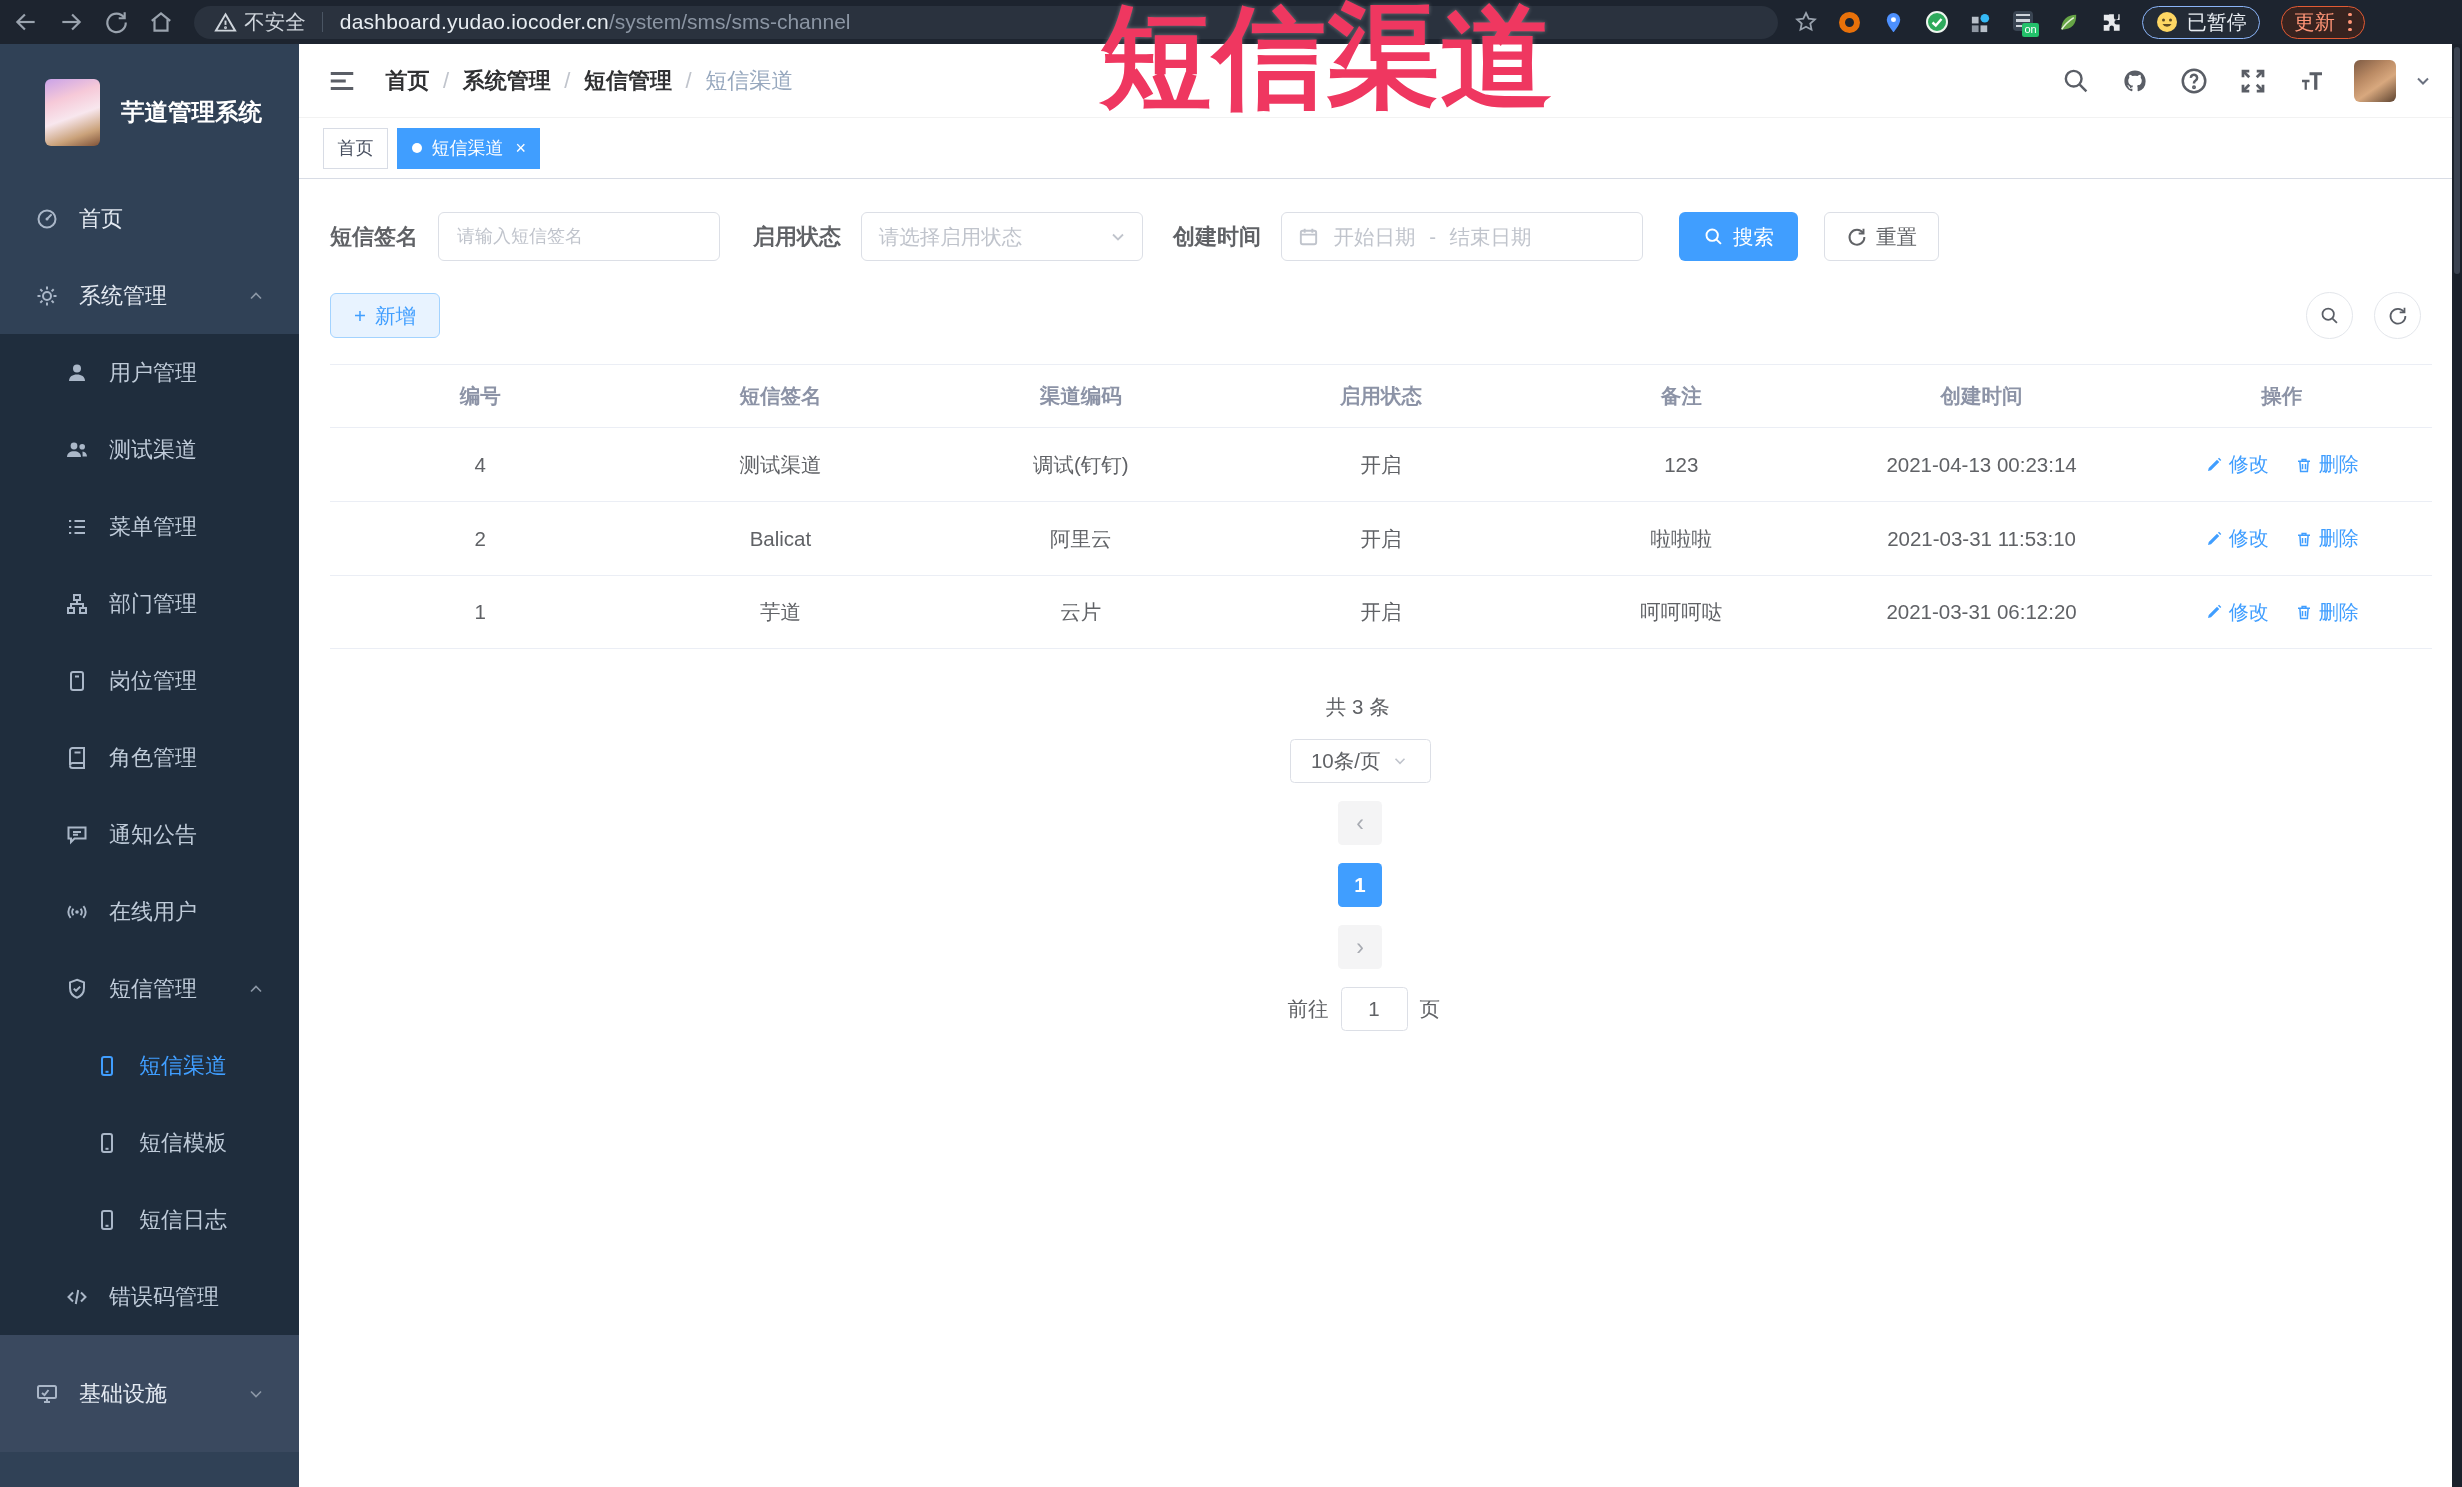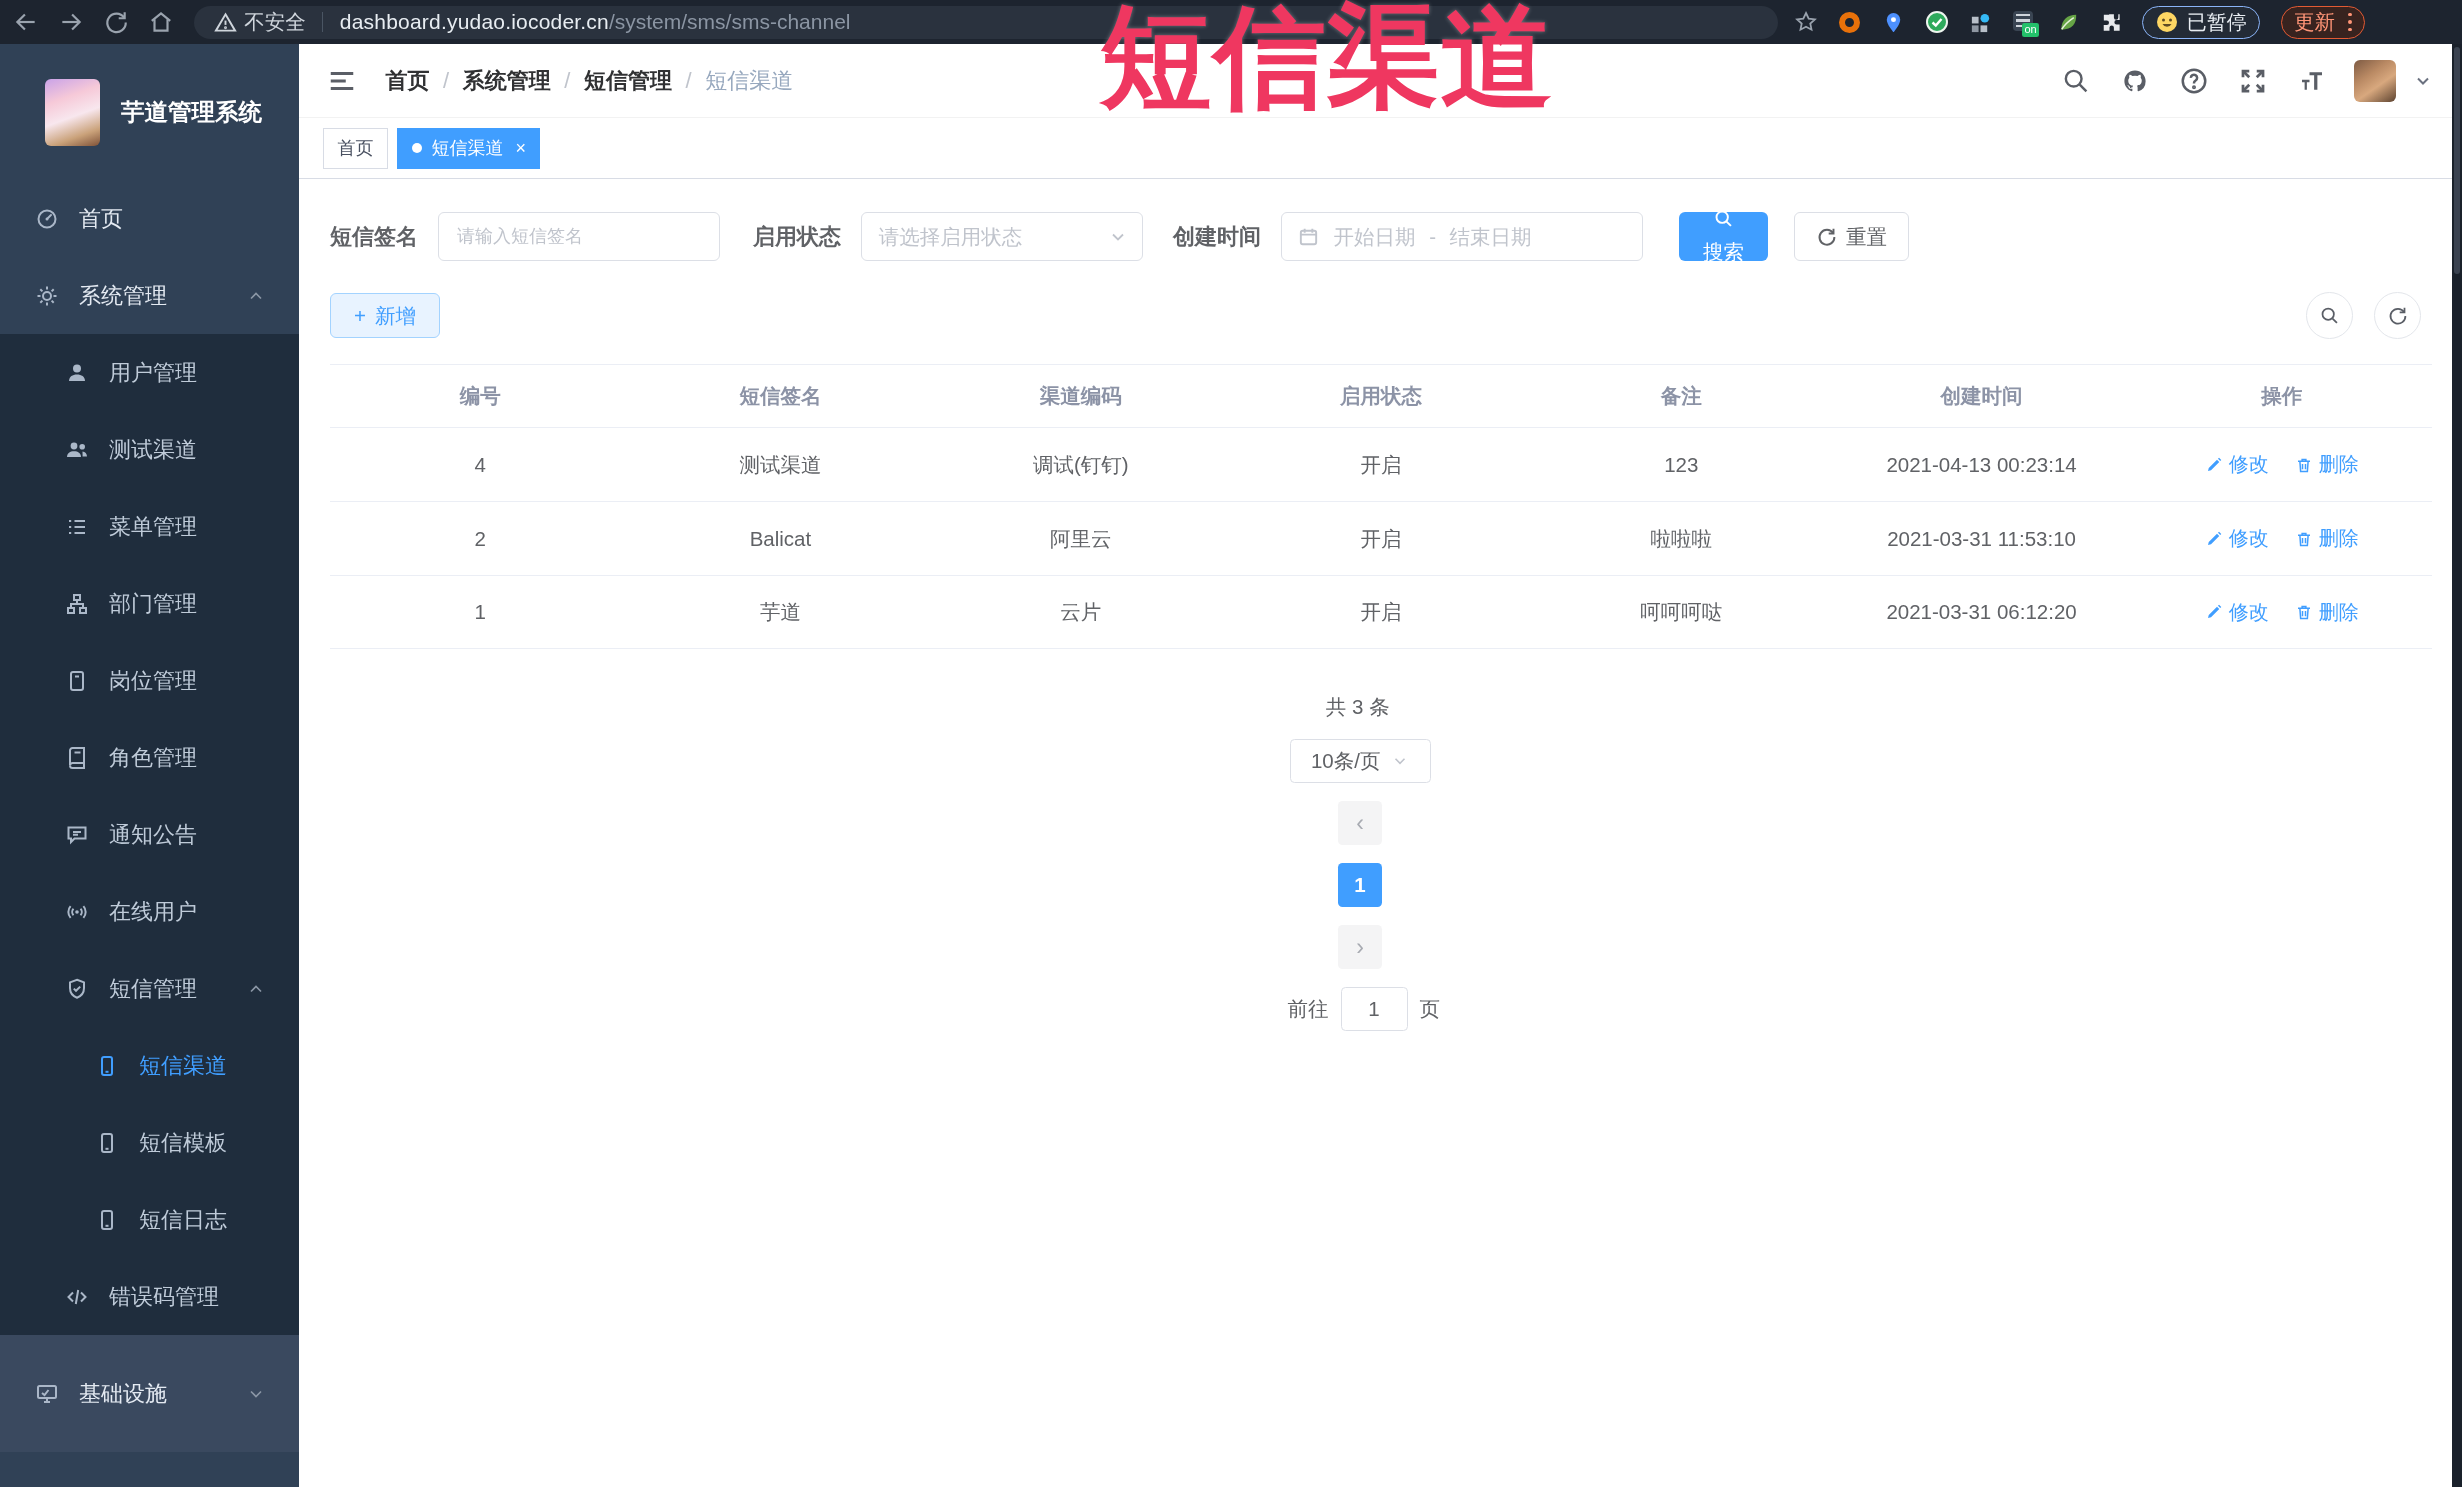--- a/index.html
+++ b/index.html
@@ -81,21 +81,21 @@
   .f-input, .f-select, .f-range { height:49px; border:0.8px solid #dcdfe6; border-radius:6px; background:#fff; }
   .f-input { width:282px; padding:0 18px; font-size:18px; color:#606266; outline:none; font-family:inherit; }
   .f-input::placeholder { color:#c0c4cc; }
   .f-select { width:282px; display:flex; align-items:center; padding:0 16.7px; margin-right:30px; position:relative; }
   .f-select .ph { color:#c0c4cc; font-size:20.5px; }
   .sel-caret { position:absolute; right:13.6px; color:#c0c4cc; width:20px; height:20px; }
   .f-range { width:362px; display:flex; align-items:center; padding:0 15px; gap:13.6px; margin-right:36px; color:#c0c4cc; font-size:20.5px; }
   .cal-icon { width:23px; height:23px; color:#c0c4cc; flex:none; }
   .range-sep { color:#c0c4cc; }
   .btn { height:49px; border-radius:6px; display:inline-flex; align-items:center; justify-content:center; gap:9px; font-size:20.5px; cursor:pointer; border:0.8px solid transparent; }
-  .btn-primary { background:#409eff; color:#fff; padding:0 23px;flex-direction:column; }
+  .btn-primary { background:#409eff; color:#fff; padding:0 23px; }
   .btn-plain { background:#fff; border-color:#dcdfe6; color:#606266; padding:0 21px; margin-left:26px; }
   .btn .bi { width:21px; height:21px; }
 
   
   .toolbar-row { display:flex; align-items:center; margin:32px 31px 0 31px; position:relative; }
   .btn-add { height:45px; background:#e8f3ff; border:0.8px solid #a3d3ff; color:#409eff; border-radius:6px; padding:0 23px; font-size:20.5px; display:flex; align-items:center; gap:9px; cursor:pointer; }
   .tool-circles { position:absolute; right:10.6px; display:flex; gap:21px; }
   .circle-btn { width:47px; height:47px; border-radius:50%; border:0.8px solid #e3e6eb; background:#fff; display:flex; align-items:center; justify-content:center; color:#5a5e66; cursor:pointer; }
   .circle-btn .bi { width:21px; height:21px; }
 

